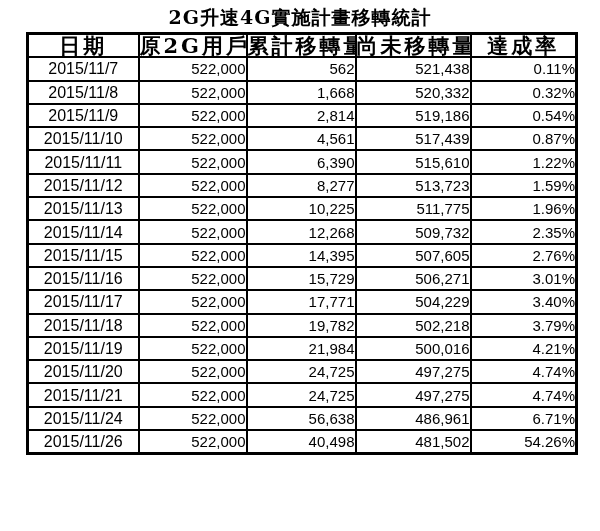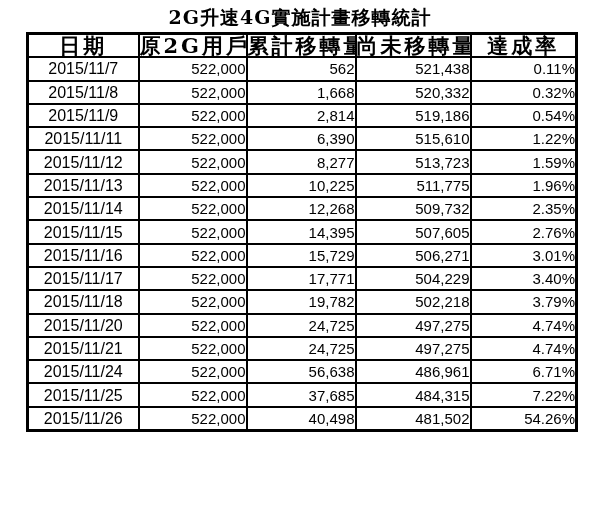--- a/index.html
+++ b/index.html
@@ -109,20 +109,27 @@
           <td class="cell-num">0.32%</td>
         </tr>
         <tr>
           <td class="cell-date">2015/11/9</td>
           <td class="cell-num">522,000</td>
           <td class="cell-num">2,814</td>
           <td class="cell-num">519,186</td>
           <td class="cell-num">0.54%</td>
         </tr>
         <tr>
+          <td class="cell-date">2015/11/10</td>
+          <td class="cell-num">522,000</td>
+          <td class="cell-num">4,561</td>
+          <td class="cell-num">517,439</td>
+          <td class="cell-num">0.87%</td>
+        </tr>
+        <tr>
           <td class="cell-date">2015/11/11</td>
           <td class="cell-num">522,000</td>
           <td class="cell-num">6,390</td>
           <td class="cell-num">515,610</td>
           <td class="cell-num">1.22%</td>
         </tr>
         <tr>
           <td class="cell-date">2015/11/12</td>
           <td class="cell-num">522,000</td>
           <td class="cell-num">8,277</td>
@@ -165,46 +172,46 @@
           <td class="cell-num">3.40%</td>
         </tr>
         <tr>
           <td class="cell-date">2015/11/18</td>
           <td class="cell-num">522,000</td>
           <td class="cell-num">19,782</td>
           <td class="cell-num">502,218</td>
           <td class="cell-num">3.79%</td>
         </tr>
         <tr>
+          <td class="cell-date">2015/11/19</td>
+          <td class="cell-num">522,000</td>
+          <td class="cell-num">21,984</td>
+          <td class="cell-num">500,016</td>
+          <td class="cell-num">4.21%</td>
+        </tr>
+        <tr>
           <td class="cell-date">2015/11/20</td>
           <td class="cell-num">522,000</td>
           <td class="cell-num">24,725</td>
           <td class="cell-num">497,275</td>
           <td class="cell-num">4.74%</td>
         </tr>
         <tr>
           <td class="cell-date">2015/11/21</td>
           <td class="cell-num">522,000</td>
           <td class="cell-num">24,725</td>
           <td class="cell-num">497,275</td>
           <td class="cell-num">4.74%</td>
         </tr>
         <tr>
           <td class="cell-date">2015/11/24</td>
           <td class="cell-num">522,000</td>
           <td class="cell-num">56,638</td>
           <td class="cell-num">486,961</td>
           <td class="cell-num">6.71%</td>
-        </tr>
-        <tr>
-          <td class="cell-date">2015/11/25</td>
-          <td class="cell-num">522,000</td>
-          <td class="cell-num">37,685</td>
-          <td class="cell-num">484,315</td>
-          <td class="cell-num">7.22%</td>
         </tr>
         <tr>
           <td class="cell-date">2015/11/26</td>
           <td class="cell-num">522,000</td>
           <td class="cell-num">40,498</td>
           <td class="cell-num">481,502</td>
           <td class="cell-num">54.26%</td>
         </tr>
       </tbody>
   </table>

